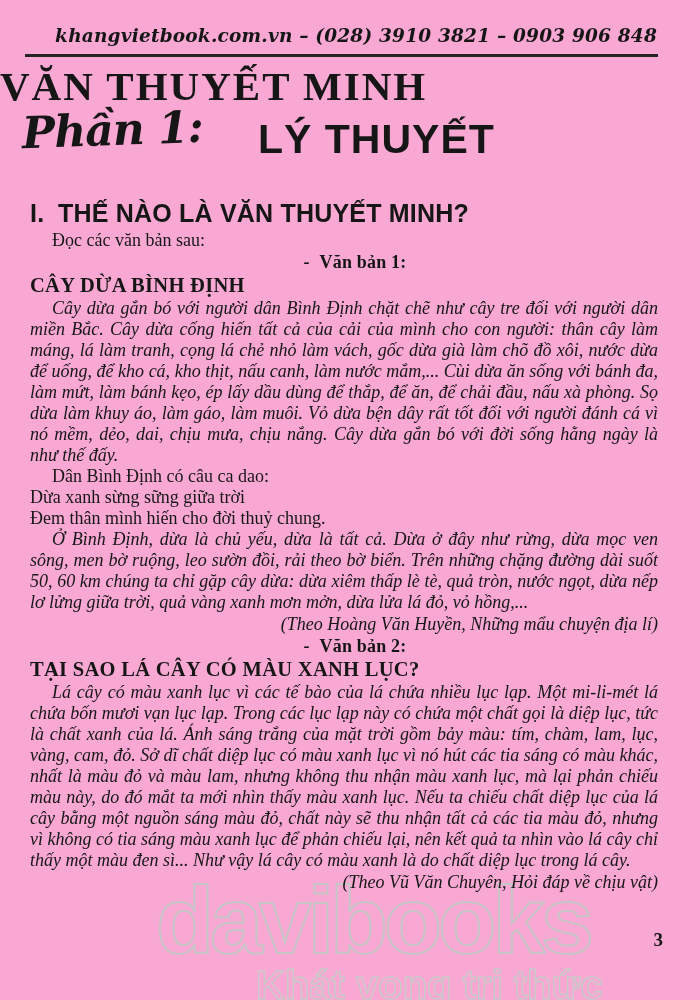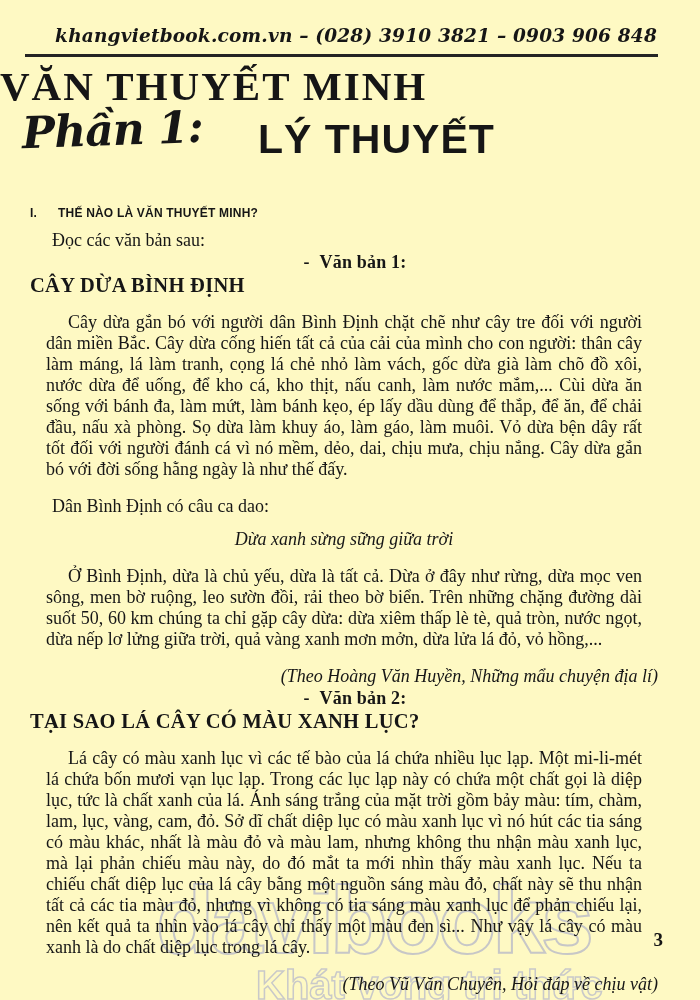--- a/index.html
+++ b/index.html
@@ -1,18 +1,18 @@
 <!DOCTYPE html>
 <html lang="vi"><head>
 <meta charset="utf-8">
 <style>
   html,body{margin:0;padding:0;background:#e9e9e9;}
   .page{
     position:relative;width:700px;height:1000px;margin:0 auto;
-    background:#fef9c3;overflow:hidden;
+    background:#f9a8d4;overflow:hidden;
     font-family:"Liberation Serif",serif;color:#161616;
   }
   
   .contact{
     position:absolute;top:25px;right:43px;
     font-family:"DejaVu Serif",serif;font-style:italic;font-weight:bold;
     font-size:18.5px;letter-spacing:.2px;white-space:nowrap;
   }
   .rule{position:absolute;top:54px;left:25px;width:633px;height:2.5px;background:#242424;}
   .main-title{
@@ -29,34 +29,34 @@
     position:absolute;top:116px;left:258px;
     font-family:"Liberation Sans",sans-serif;font-weight:bold;font-size:41px;
     letter-spacing:1px;white-space:nowrap;
   }
   
   .body-col{
     position:absolute;top:203px;left:30px;width:628px;z-index:2;
     font-size:18px;line-height:21px;text-align:justify;
   }
   .sec-heading{
-    font-family:"Liberation Sans",sans-serif;font-size:12px;font-weight:bold;
+    font-family:"Liberation Sans",sans-serif;font-size:25px;font-weight:bold;
     margin:0 0 6px 0;letter-spacing:.2px;text-align:left;
   }
   .sec-num{display:inline-block;width:28px;}
   .plain-indent{margin:0;text-indent:22px;text-align:left;}
   .doc-label{margin:1px 0;padding-left:12px;text-align:center;}
   .doc-label .dash{display:inline-block;width:26px;font-weight:bold;}
   .doc-label b{letter-spacing:.2px;}
   .doc-title{
     text-align:left;font-weight:bold;font-size:20.5px;
     margin:2px 0 2px;letter-spacing:.3px;
   }
-  .para{margin:16px;text-indent:22px;}
-  .poem-line{text-align:center;font-style:italic;margin:12px;}
+  .para{margin:0;text-indent:22px;font-style:italic;}
+  .poem-line{text-align:left;margin:0;}
   .citation{text-align:right;font-style:italic;margin:1px 0 1px;}
   
   .wm-brand{
     position:absolute;top:866px;left:156px;z-index:1;
     font-family:"Liberation Sans",sans-serif;font-weight:bold;font-size:95px;
     letter-spacing:-4px;color:transparent;-webkit-text-stroke:2px #c7c7c7;
     white-space:nowrap;
   }
   .wm-slogan{
     position:absolute;top:963px;left:256px;z-index:1;
@@ -88,20 +88,21 @@
 
     <p class="doc-label"><span class="dash">-</span><b>Văn bản 1:</b></p>
 
     <h3 class="doc-title">CÂY DỪA BÌNH ĐỊNH</h3>
 
     <p class="para">Cây dừa gắn bó với người dân Bình Định chặt chẽ như cây tre đối với người dân miền Bắc. Cây dừa cống hiến tất cả của cải của mình cho con người: thân cây làm máng, lá làm tranh, cọng lá chẻ nhỏ làm vách, gốc dừa già làm chõ đồ xôi, nước dừa để uống, để kho cá, kho thịt, nấu canh, làm nước mắm,... Cùi dừa ăn sống với bánh đa, làm mứt, làm bánh kẹo, ép lấy dầu dùng để thắp, để ăn, để chải đầu, nấu xà phòng. Sọ dừa làm khuy áo, làm gáo, làm muôi. Vỏ dừa bện dây rất tốt đối với người đánh cá vì nó mềm, dẻo, dai, chịu mưa, chịu nắng. Cây dừa gắn bó với đời sống hằng ngày là như thế đấy.</p>
 
     <p class="plain-indent">Dân Bình Định có câu ca dao:</p>
 
     <p class="poem-line">Dừa xanh sừng sững giữa trời</p>
+    <p class="poem-line">Đem thân mình hiến cho đời thuỷ chung.</p>
 
     <p class="para">Ở Bình Định, dừa là chủ yếu, dừa là tất cả. Dừa ở đây như rừng, dừa mọc ven sông, men bờ ruộng, leo sườn đồi, rải theo bờ biển. Trên những chặng đường dài suốt 50, 60 km chúng ta chỉ gặp cây dừa: dừa xiêm thấp lè tè, quả tròn, nước ngọt, dừa nếp lơ lửng giữa trời, quả vàng xanh mơn mởn, dừa lửa lá đỏ, vỏ hồng,...</p>
 
     <p class="citation">(Theo Hoàng Văn Huyền, Những mẩu chuyện địa lí)</p>
 
     <p class="doc-label"><span class="dash">-</span><b>Văn bản 2:</b></p>
 
     <h3 class="doc-title">TẠI SAO LÁ CÂY CÓ MÀU XANH LỤC?</h3>
 
     <p class="para">Lá cây có màu xanh lục vì các tế bào của lá chứa nhiều lục lạp. Một mi-li-mét lá chứa bốn mươi vạn lục lạp. Trong các lục lạp này có chứa một chất gọi là diệp lục, tức là chất xanh của lá. Ánh sáng trắng của mặt trời gồm bảy màu: tím, chàm, lam, lục, vàng, cam, đỏ. Sở dĩ chất diệp lục có màu xanh lục vì nó hút các tia sáng có màu khác, nhất là màu đỏ và màu lam, nhưng không thu nhận màu xanh lục, mà lại phản chiếu màu này, do đó mắt ta mới nhìn thấy màu xanh lục. Nếu ta chiếu chất diệp lục của lá cây bằng một nguồn sáng màu đỏ, chất này sẽ thu nhận tất cả các tia màu đỏ, nhưng vì không có tia sáng màu xanh lục để phản chiếu lại, nên kết quả ta nhìn vào lá cây chỉ thấy một màu đen sì... Như vậy lá cây có màu xanh là do chất diệp lục trong lá cây.</p>

